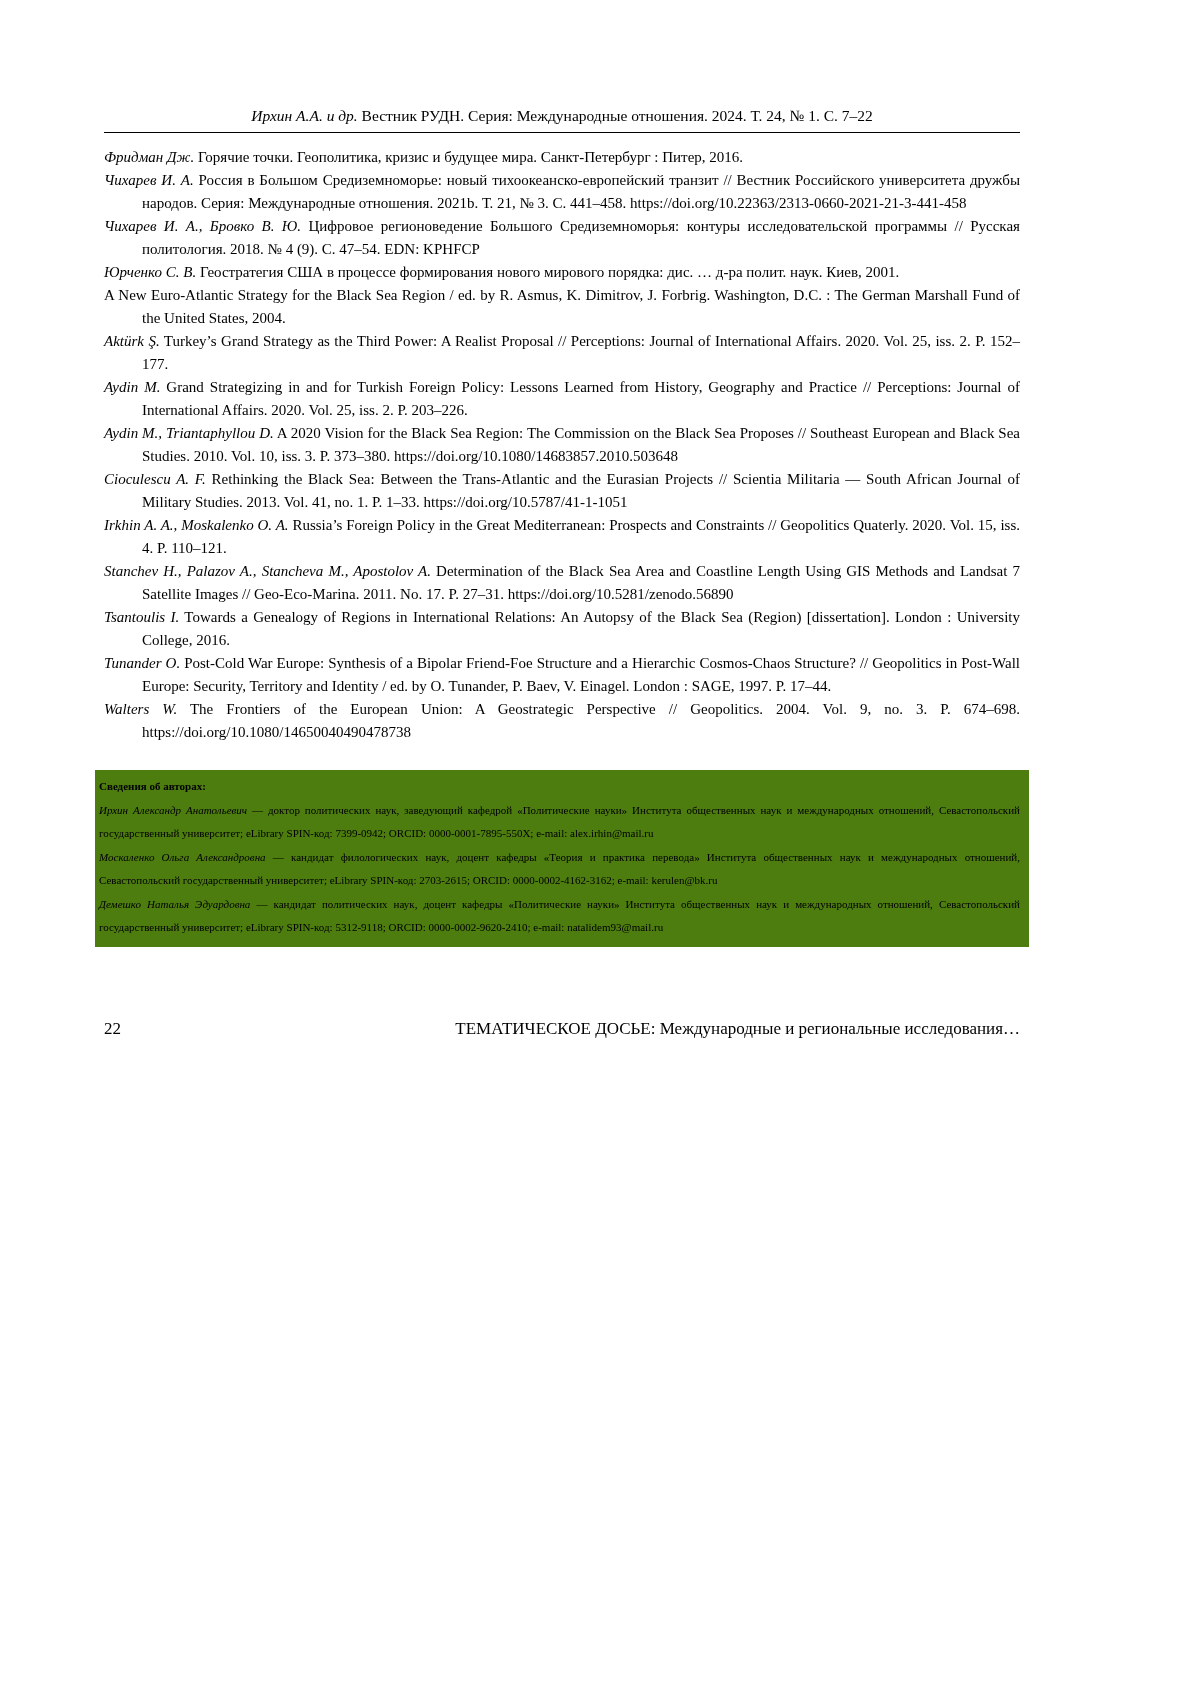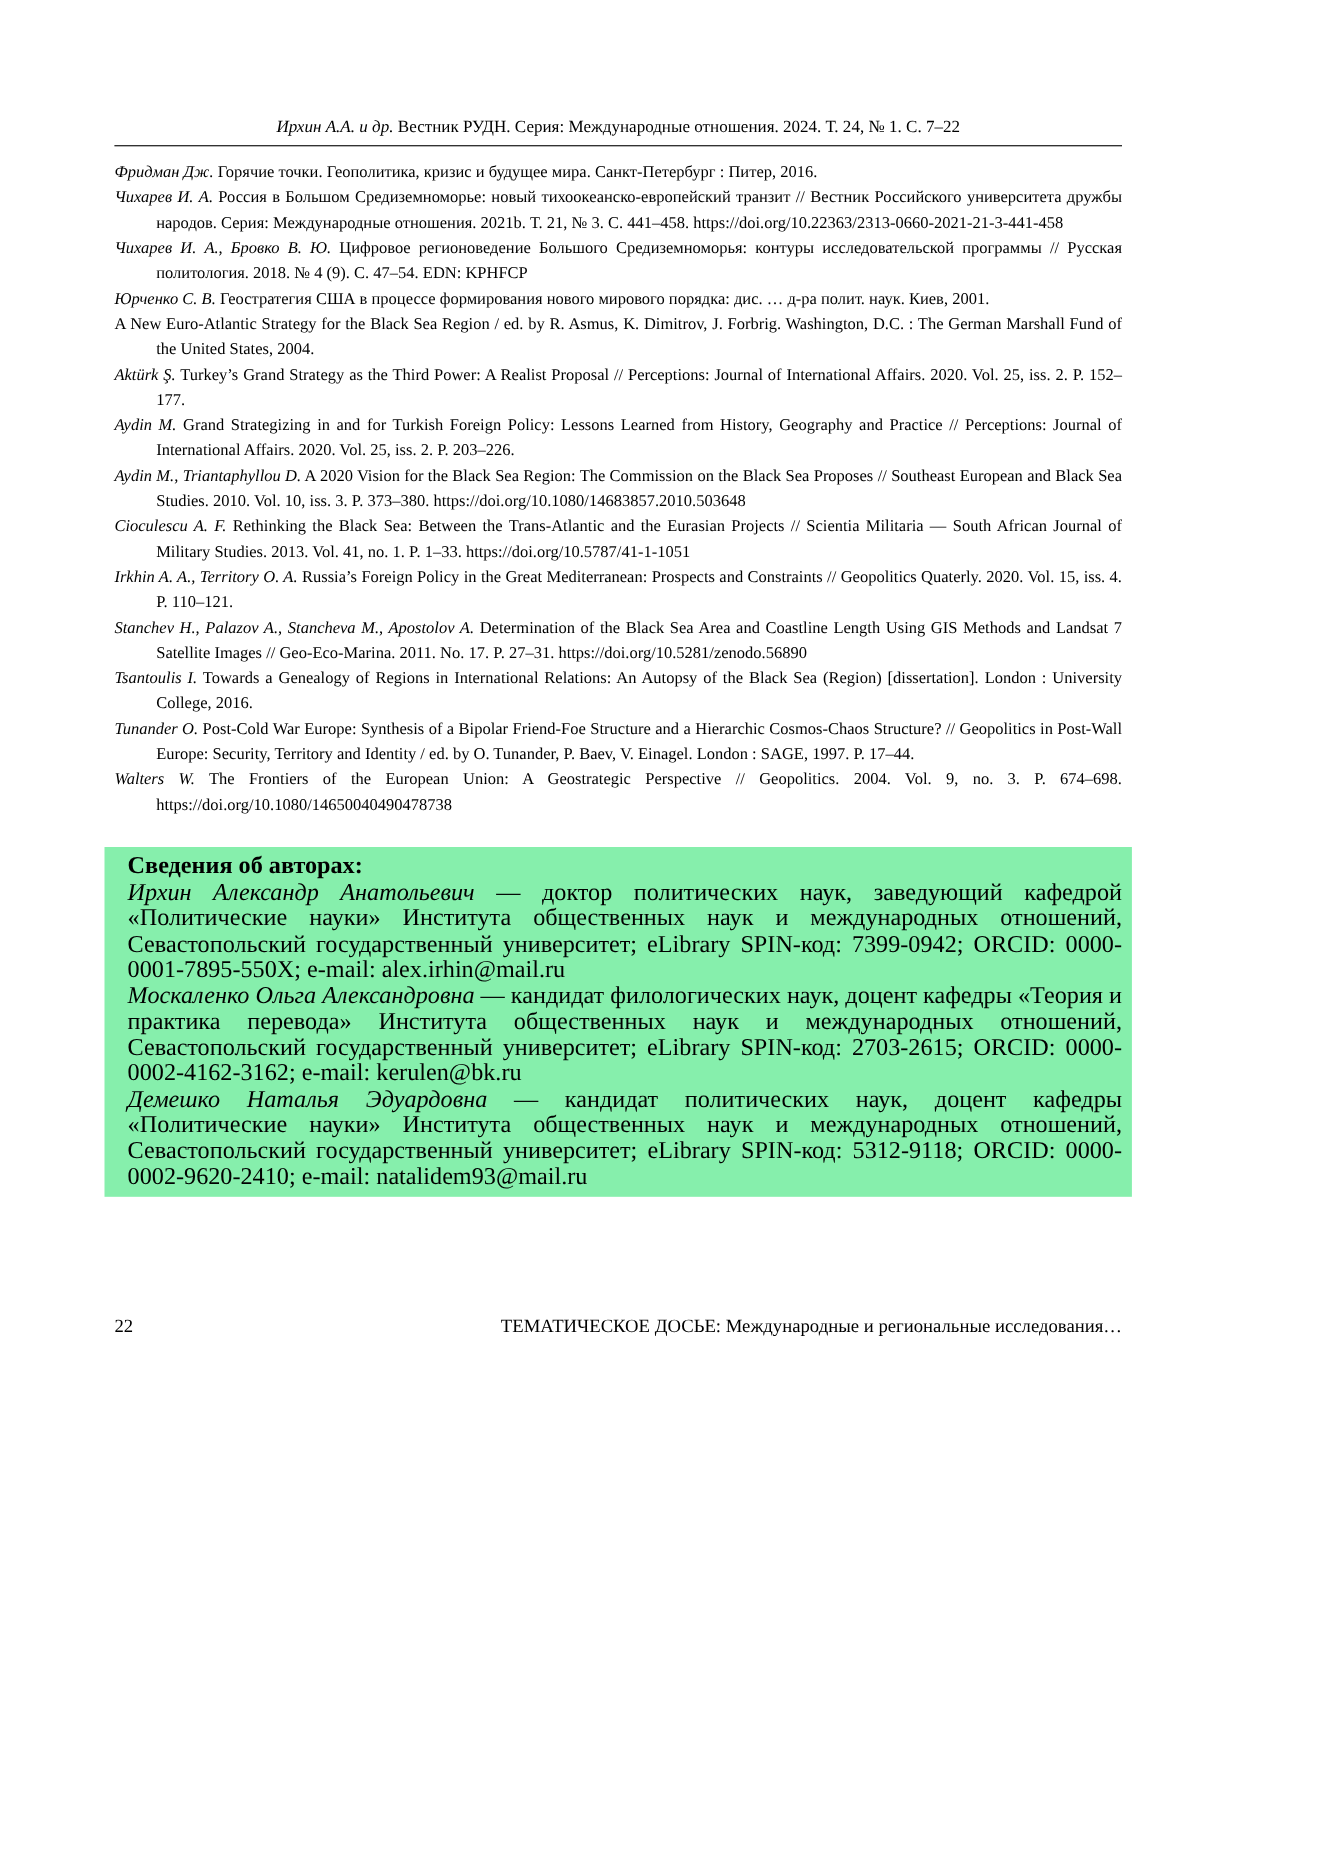--- a/index.html
+++ b/index.html
@@ -35,33 +35,33 @@
   .refs {
     font-size: 15px;
     line-height: 23px;
     text-align: justify;
   }
   .ref {
     padding-left: 38px;
     text-indent: -38px;
   }
   .authors-box {
-    background: #86efac;
+    background: #4d7c0f;
     margin: 26px -9px 0 -9px;
-    padding: 5px 9px 7px 21px;
-    font-size: 22px;
+    padding: 5px 9px 7px 4px;
+    font-size: 11px;
     line-height: 23.5px;
     text-align: justify;
   }
   .authors-heading { font-weight: bold; }
   .page-footer {
     display: flex;
     justify-content: space-between;
     align-items: baseline;
-    margin-top: 108px;
+    margin-top: 72px;
     font-size: 17px;
   }
 </style>
 </head>
 <body>
 
 <div class="page">
 
   <header class="running-head"><span class="it">Ирхин А.А. и др.</span><span> Вестник РУДН. Серия: Международные отношения. 2024. Т. 24, № 1. С. 7–22</span></header>
 
@@ -82,21 +82,21 @@
   <p class="ref"><span class="it">Aktürk Ş.</span><span> Turkey’s Grand Strategy as the Third Power: A Realist Proposal // Perceptions: Journal of International Affairs. 2020. Vol. 25, iss. 2. P. 152–177.</span></p>
 
 
   <p class="ref"><span class="it">Aydin M.</span><span> Grand Strategizing in and for Turkish Foreign Policy: Lessons Learned from History, Geography and Practice // Perceptions: Journal of International Affairs. 2020. Vol. 25, iss. 2. P. 203–226.</span></p>
 
   <p class="ref"><span class="it">Aydin M., Triantaphyllou D.</span><span> A 2020 Vision for the Black Sea Region: The Commission on the Black Sea Proposes // Southeast European and Black Sea Studies. 2010. Vol. 10, iss. 3. P. 373–380. https://doi.org/10.1080/14683857.2010.503648</span></p>
 
   <p class="ref"><span class="it">Cioculescu A. F.</span><span> Rethinking the Black Sea: Between the Trans-Atlantic and the Eurasian Projects // Scientia Militaria — South African Journal of Military Studies. 2013. Vol. 41, no. 1. P. 1–33. https://doi.org/10.5787/41-1-1051</span></p>
 
 
-  <p class="ref"><span class="it">Irkhin A. A., Territory O. A.</span><span> Russia’s Foreign Policy in the Great Mediterranean: Prospects and Constraints // Geopolitics Quaterly. 2020. Vol. 15, iss. 4. P. 110–121.</span></p>
+  <p class="ref"><span class="it">Irkhin A. A., Moskalenko O. A.</span><span> Russia’s Foreign Policy in the Great Mediterranean: Prospects and Constraints // Geopolitics Quaterly. 2020. Vol. 15, iss. 4. P. 110–121.</span></p>
 
 
   <p class="ref"><span class="it">Stanchev H., Palazov A., Stancheva M., Apostolov A.</span><span> Determination of the Black Sea Area and Coastline Length Using GIS Methods and Landsat 7 Satellite Images // Geo-Eco-Marina. 2011. No. 17. P. 27–31. https://doi.org/10.5281/zenodo.56890</span></p>
 
   <p class="ref"><span class="it">Tsantoulis I.</span><span> Towards a Genealogy of Regions in International Relations: An Autopsy of the Black Sea (Region) [dissertation]. London : University College, 2016.</span></p>
 
   <p class="ref"><span class="it">Tunander O.</span><span> Post-Cold War Europe: Synthesis of a Bipolar Friend-Foe Structure and a Hierarchic Cosmos-Chaos Structure? // Geopolitics in Post-Wall Europe: Security, Territory and Identity / ed. by O. Tunander, P. Baev, V. Einagel. London : SAGE, 1997. P. 17–44.</span></p>
 
   <p class="ref"><span class="it">Walters W.</span><span> The Frontiers of the European Union: A Geostrategic Perspective // Geopolitics. 2004. Vol. 9, no. 3. P. 674–698. https://doi.org/10.1080/14650040490478738</span></p>
 </section>

